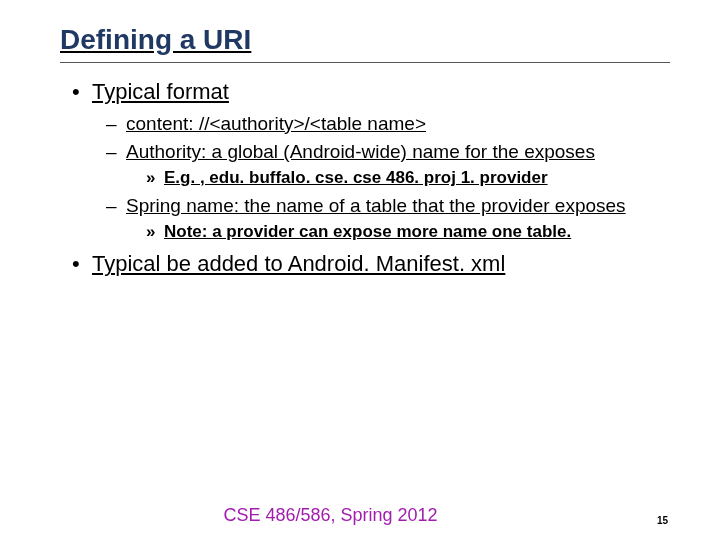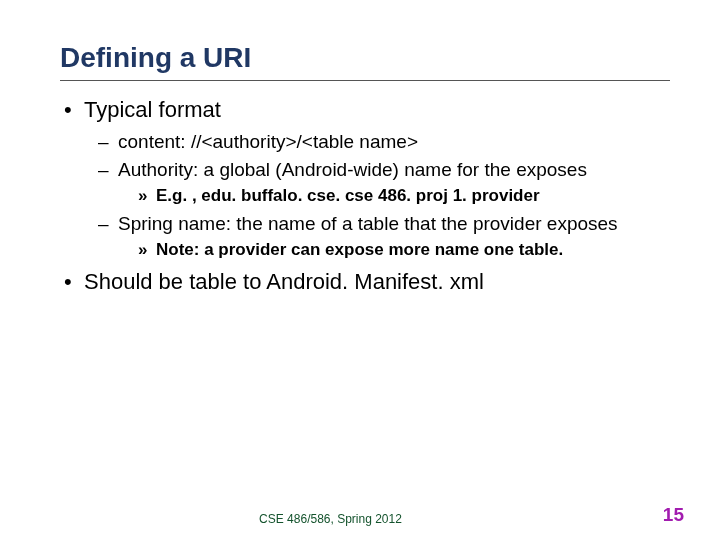--- a/index.html
+++ b/index.html
@@ -10,38 +10,39 @@
     background: #fff;
     font-family: Arial, Helvetica, sans-serif;
     color: #000;
     position: relative;
     overflow: hidden;
   }
   .slide {
     box-sizing: border-box;
     width: 720px;
     height: 540px;
-    padding: 42px 50px 0 60px;
+    padding: 24px 50px 0 60px;
     position: relative;
+    text-decoration: underline;
   }
   .title {
     font-size: 28px;
     font-weight: bold;
     color: #203864;
     margin: 0 0 6px 0;
   }
   .rule {
     border: none;
     border-top: 1px solid #555;
     margin: 0 0 14px 0;
   }
   ul.level1 {
     list-style: none;
     padding-left: 0;
-    margin: 0;
+    margin: 8px;
   }
   ul.level1 > li {
     font-size: 22px;
     line-height: 1.35;
     margin-bottom: 6px;
     padding-left: 24px;
     position: relative;
   }
   ul.level1 > li::before {
     content: "•";
@@ -85,30 +86,30 @@
     position: absolute;
     left: 0;
     top: 0;
   }
   .footer-center {
     position: absolute;
     bottom: 14px;
     left: 0;
     width: 661px;
     text-align: center;
-    font-size: 12px;
-    color: #14532d;
+    font-size: 18px;
+    color: #a21caf;
   }
   .footer-right {
     position: absolute;
     bottom: 14px;
-    right: 36px;
-    font-size: 19px;
+    right: 52px;
+    font-size: 10px;
     font-weight: bold;
-    color: #a21caf;
+    color: #000000;
   }
 </style>
 </head>
 <body>
 
 <div class="slide">
 
   <h1 class="title">Defining a URI</h1>
   <hr class="rule">
 
@@ -131,19 +132,19 @@
           <span>Spring name: the name of a table that the provider exposes</span>
           <ul class="level3">
             <li>
               <span>Note: a provider can expose more name one table.</span>
             </li>
           </ul>
         </li>
       </ul>
     </li>
     <li>
-      <span>Should be table to Android. Manifest. xml</span>
+      <span>Typical be added to Android. Manifest. xml</span>
     </li>
   </ul>
 
   <div class="footer-center">CSE 486/586, Spring 2012</div>
   <div class="footer-right">15</div>
 </div>
 
 </body></html>

